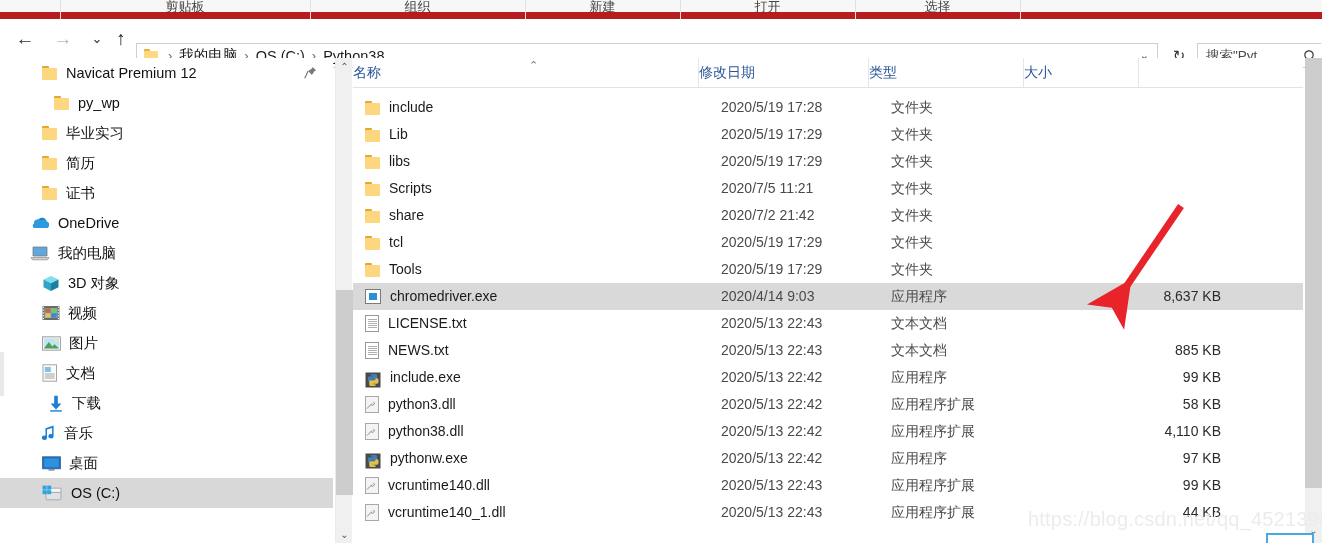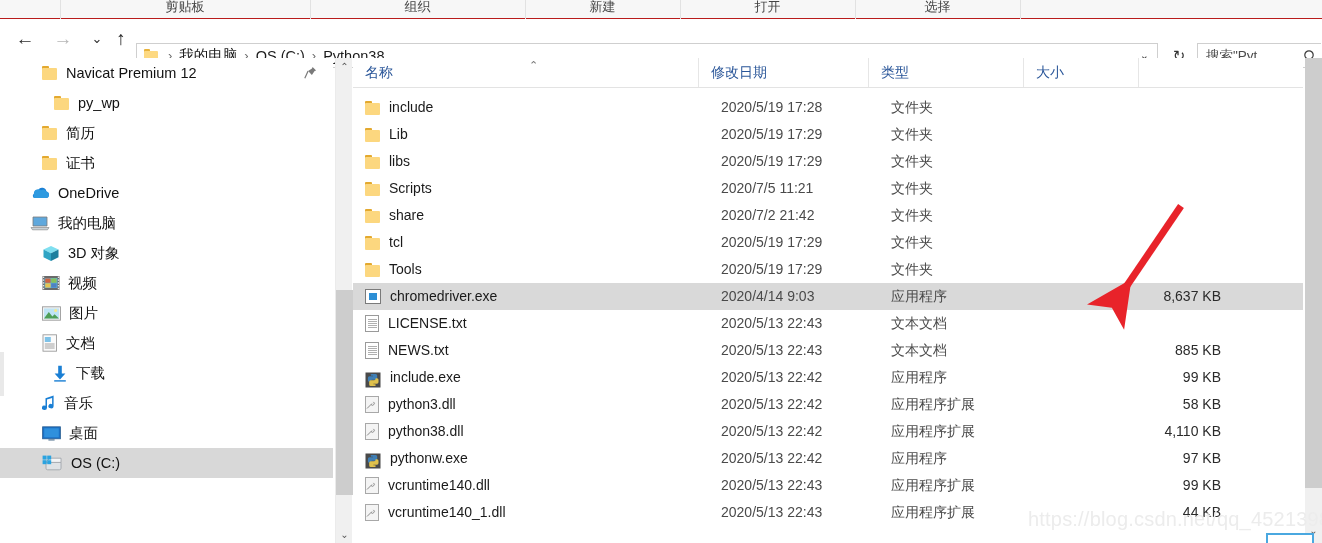--- a/index.html
+++ b/index.html
@@ -20,21 +20,21 @@
     box-sizing: border-box;
   }
 
   
   .ribbon-strip {
     position: absolute;
     left: 0; top: 0;
     width: 1322px;
     height: 19px;
     background: #f7f7f7;
-    border-bottom: 1px solid #b91c1c;
+    border-bottom: 7px solid #b91c1c;
     box-sizing: border-box;
   }
   .ribbon-group {
     position: absolute;
     top: -4px;
     height: 22px;
     line-height: 22px;
     text-align: center;
     font-size: 13px;
     color: #444;
@@ -237,21 +237,20 @@
     border-bottom: 1px solid #e3e3e3;
     box-sizing: border-box;
   }
   .col-head {
     position: absolute;
     top: 0;
     height: 29px;
     line-height: 29px;
     font-size: 14px;
     color: #2a5699;
-    padding-left: 12px;
     box-sizing: border-box;
     border-left: 1px solid #e6e6e6;
     white-space: nowrap;
   }
   .col-head.first { border-left: none; }
   .sortcaret {
     position: absolute;
     font-size: 11px;
     color: #777;
     top: 1px;
@@ -405,20 +404,27 @@
             <path d="M8.6,0.9 L12.1,4.4 L10.6,5 L7.9,8.9 L4.1,5.1 L8,2.4 Z" fill="#7a7a7a"></path>
             <line x1="4.1" y1="5.1" x2="0.8" y2="12.2" stroke="#7a7a7a" stroke-width="1.2"></line>
           </svg></span>
       </div>
       <div class="nav-item" style="padding-left: 54px;">
         <span class="nav-ico ico-folder">
           <span class="t"></span>
           <span class="b"></span>
         </span>
         <span class="nav-label">py_wp</span>
+      </div>
+      <div class="nav-item" style="padding-left: 42px;">
+        <span class="nav-ico ico-folder">
+          <span class="t"></span>
+          <span class="b"></span>
+        </span>
+        <span class="nav-label">毕业实习</span>
       </div>
       <div class="nav-item" style="padding-left: 42px;">
         <span class="nav-ico ico-folder">
           <span class="t"></span>
           <span class="b"></span>
         </span>
         <span class="nav-label">简历</span>
       </div>
       <div class="nav-item" style="padding-left: 42px;">
         <span class="nav-ico ico-folder">
@@ -486,21 +492,21 @@
             <rect x="1" y="0.8" width="13.5" height="16.4" fill="#fbfbfb" stroke="#9b9b9b" stroke-width="0.9"></rect>
             <rect x="2.8" y="3" width="6" height="5" fill="#7ec2e8"></rect>
             <g stroke="#8e8e8e" stroke-width="0.8">
               <line x1="2.8" y1="10" x2="12.6" y2="10"></line>
               <line x1="2.8" y1="12" x2="12.6" y2="12"></line>
               <line x1="2.8" y1="14" x2="12.6" y2="14"></line>
             </g>
           </svg></span>
         <span class="nav-label">文档</span>
       </div>
-      <div class="nav-item" style="padding-left: 32px; margin-left: 20px;">
+      <div class="nav-item" style="padding-left: 48px;">
         <span class="nav-ico ico-down"><svg width="16" height="17" viewBox="0 0 16 17">
             <path d="M6.2,0.8 L9.8,0.8 L9.8,8.4 L13.4,8.4 L8,14.4 L2.6,8.4 L6.2,8.4 Z" fill="#1a7fd4"></path>
             <rect x="2.2" y="15.2" width="11.6" height="1.4" fill="#1a7fd4"></rect>
           </svg></span>
         <span class="nav-label">下载</span>
       </div>
       <div class="nav-item" style="padding-left: 42px;">
         <span class="nav-ico ico-music"><svg width="14" height="17" viewBox="0 0 14 17">
             <path d="M11.6,0.6 L11.6,11.2 a2.6,2.2 0 1 1 -1.5,-2 L10.1,3 L5,4.4 L5,12.8 a2.6,2.2 0 1 1 -1.5,-2 L3.5,3.2 Z" fill="#1a7fd4"></path>
           </svg></span>

